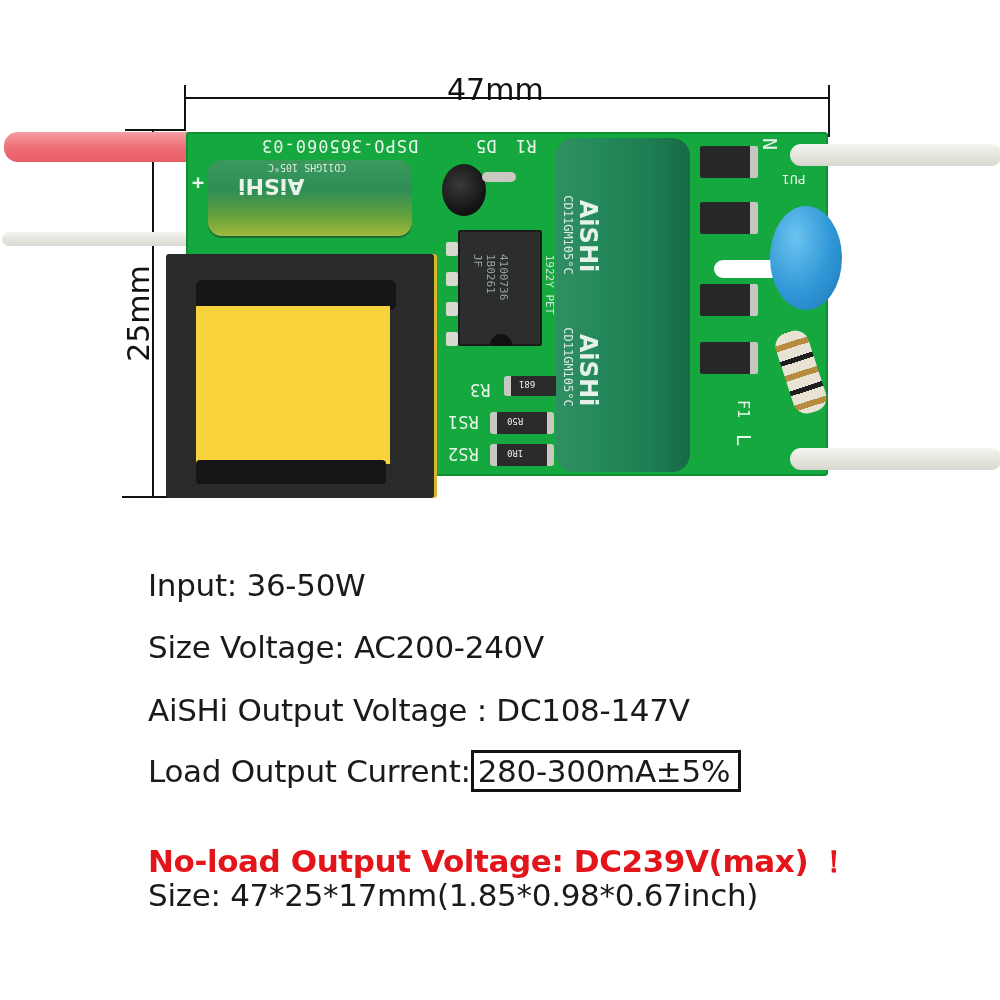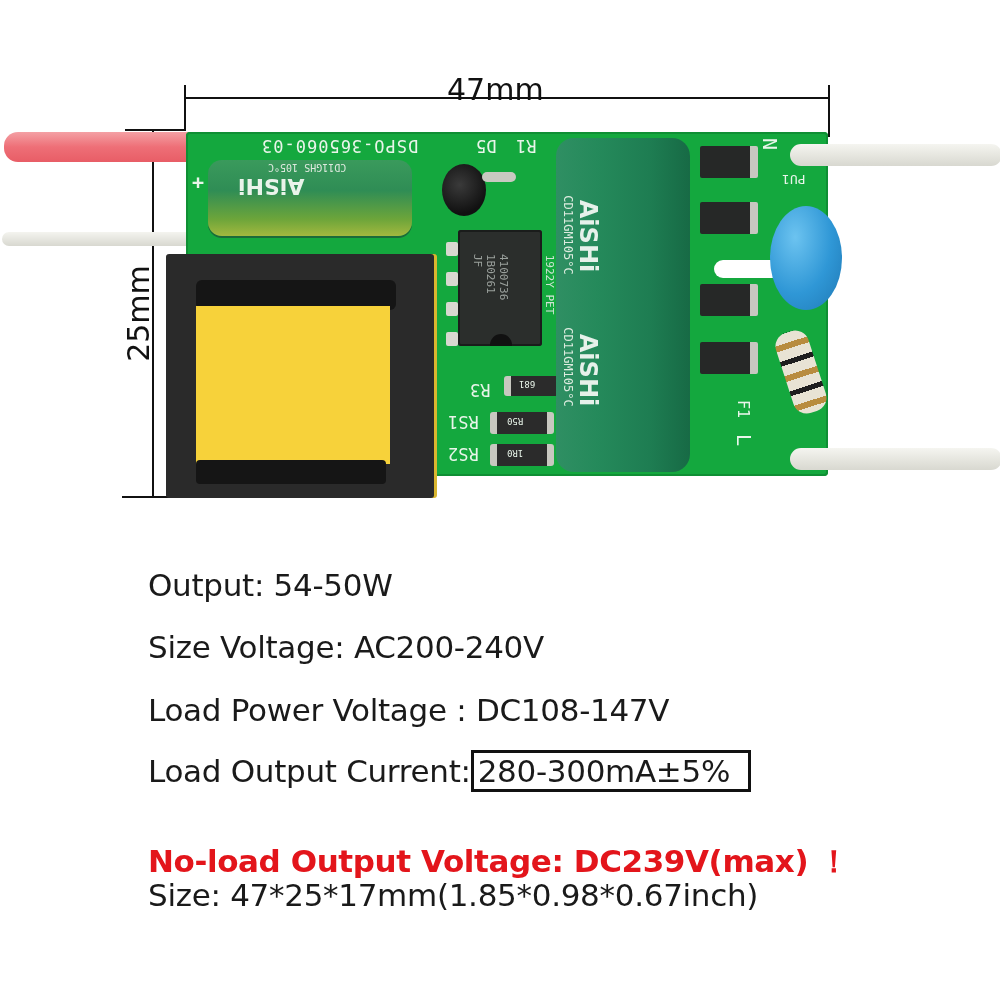--- a/index.html
+++ b/index.html
@@ -5,21 +5,21 @@
     html, body { margin:0; padding:0; background:#ffffff; }
     body { width:1000px; height:1000px; position:relative; overflow:hidden; font-family:"Liberation Sans", sans-serif; }
     .abs { position:absolute; }
     
     .dim-line { background:#111; }
     .dim-label { font-family:"DejaVu Sans", sans-serif; color:#111; font-size:30px; }
     .dim-label-v { transform:rotate(-90deg); transform-origin:center center; }
     
     .spec { position:absolute; left:148px; font-family:"DejaVu Sans", sans-serif; font-size:31px; color:#1a1a1a; white-space:nowrap; letter-spacing:-0.3px; }
     .spec.warn { color:#e3151b; font-weight:bold; font-size:31px; letter-spacing:-0.4px; }
-    .boxed { border:3px solid #111; padding:0 18px 0 4px; }
+    .boxed { border:3px solid #111; padding:0 8px 0 4px; }
     
     .pcb { position:absolute; left:186px; top:132px; width:642px; height:344px; background:#14a83e; border-radius:4px; box-shadow: inset 0 0 0 2px #0f8f34; }
     .silk { color:#e9f5ea; font-family:"DejaVu Sans Mono", monospace; }
     .wire { position:absolute; border-radius:14px; }
   </style>
 </head>
 <body>
 
 <div class="abs dim-line" style="left:184px; top:97px; width:646px; height:2px;"></div>
 <div class="abs dim-line" style="left:184px; top:85px; width:2px; height:46px;"></div>
@@ -101,31 +101,31 @@
 <div class="abs" style="left:166px; top:254px; width:268px; height:244px; background:#2a2a2a; border-radius:3px; box-shadow:3px 0 0 #d9b62f;">
   <div class="abs" style="left:30px; top:26px; width:200px; height:30px; background:#151515; border-radius:6px;"></div>
   <div class="abs" style="left:30px; top:52px; width:194px; height:158px; background:#f7d23a;"></div>
   <div class="abs" style="left:30px; top:206px; width:190px; height:24px; background:#151515; border-radius:4px;"></div>
 </div>
 
 <div class="wire" style="left:790px; top:144px; width:212px; height:22px; background:linear-gradient(#f5f5f0,#d8d8d0);"></div>
 <div class="wire" style="left:790px; top:448px; width:212px; height:22px; background:linear-gradient(#f5f5f0,#d8d8d0);"></div>
 
 <div class="spec" style="top:567px;">
-  <span>Output:</span>
-  <span>54-50W</span>
+  <span>Input:</span>
+  <span>36-50W</span>
 </div>
 
 <div class="spec" style="top:629px;">
   <span>Size Voltage:</span>
   <span>AC200-240V</span>
 </div>
 
 <div class="spec" style="top:692px;">
-  <span>Load Power Voltage :</span>
+  <span>AiSHi Output Voltage :</span>
   <span>DC108-147V</span>
 </div>
 
 <div class="spec" style="top:753px;">
   <span>Load Output Current:</span><span class="boxed">280-300mA±5%</span>
 </div>
 
 <div class="spec warn" style="top:841px;">
   <span>No-load Output Voltage:</span>
   <span>DC239V(max)</span>

